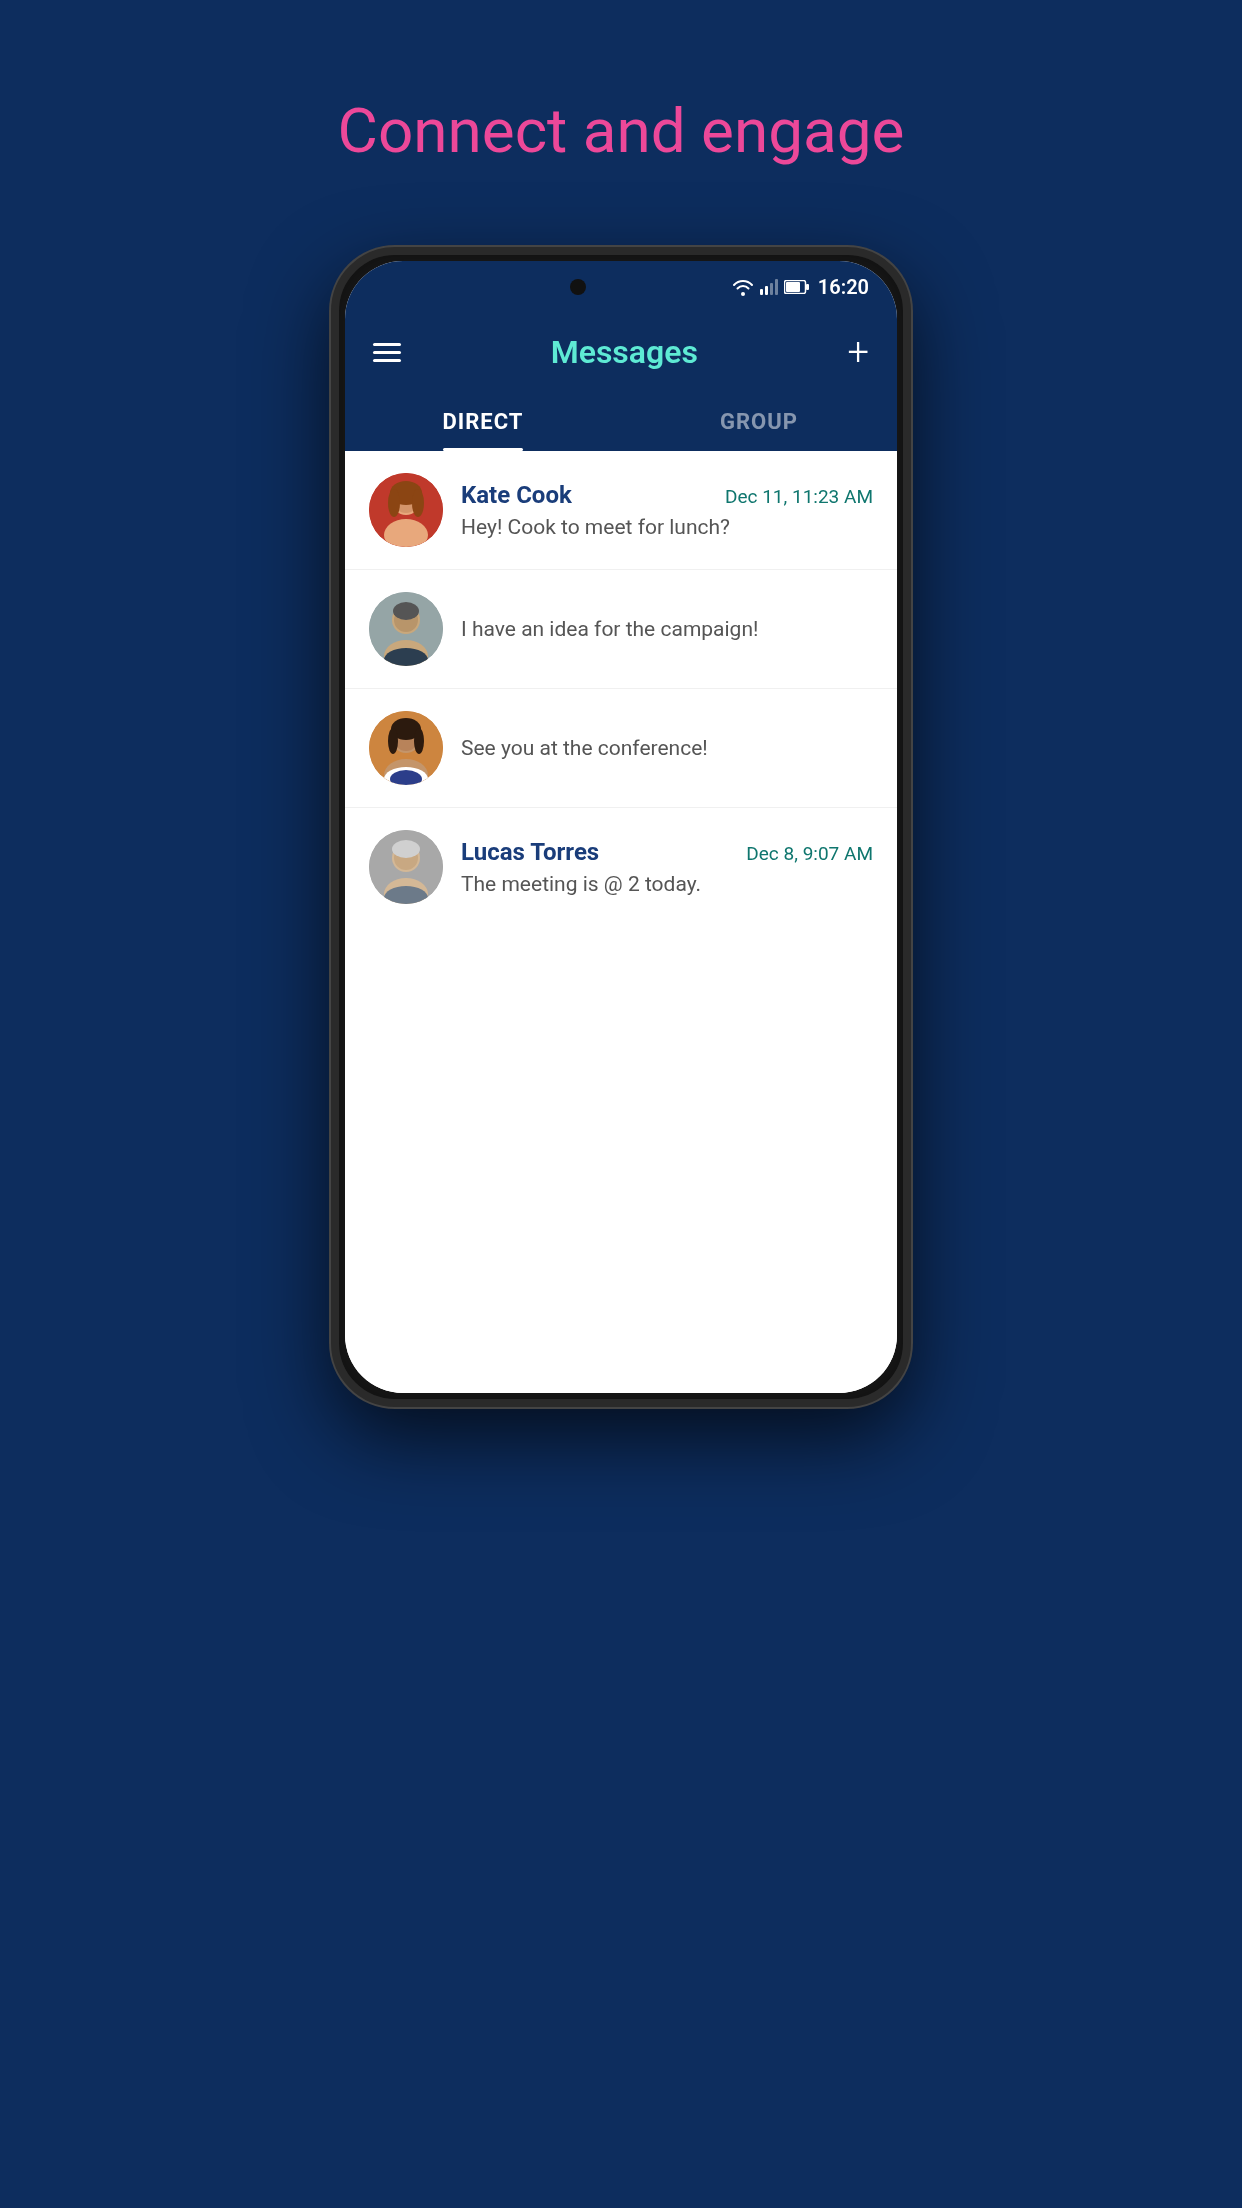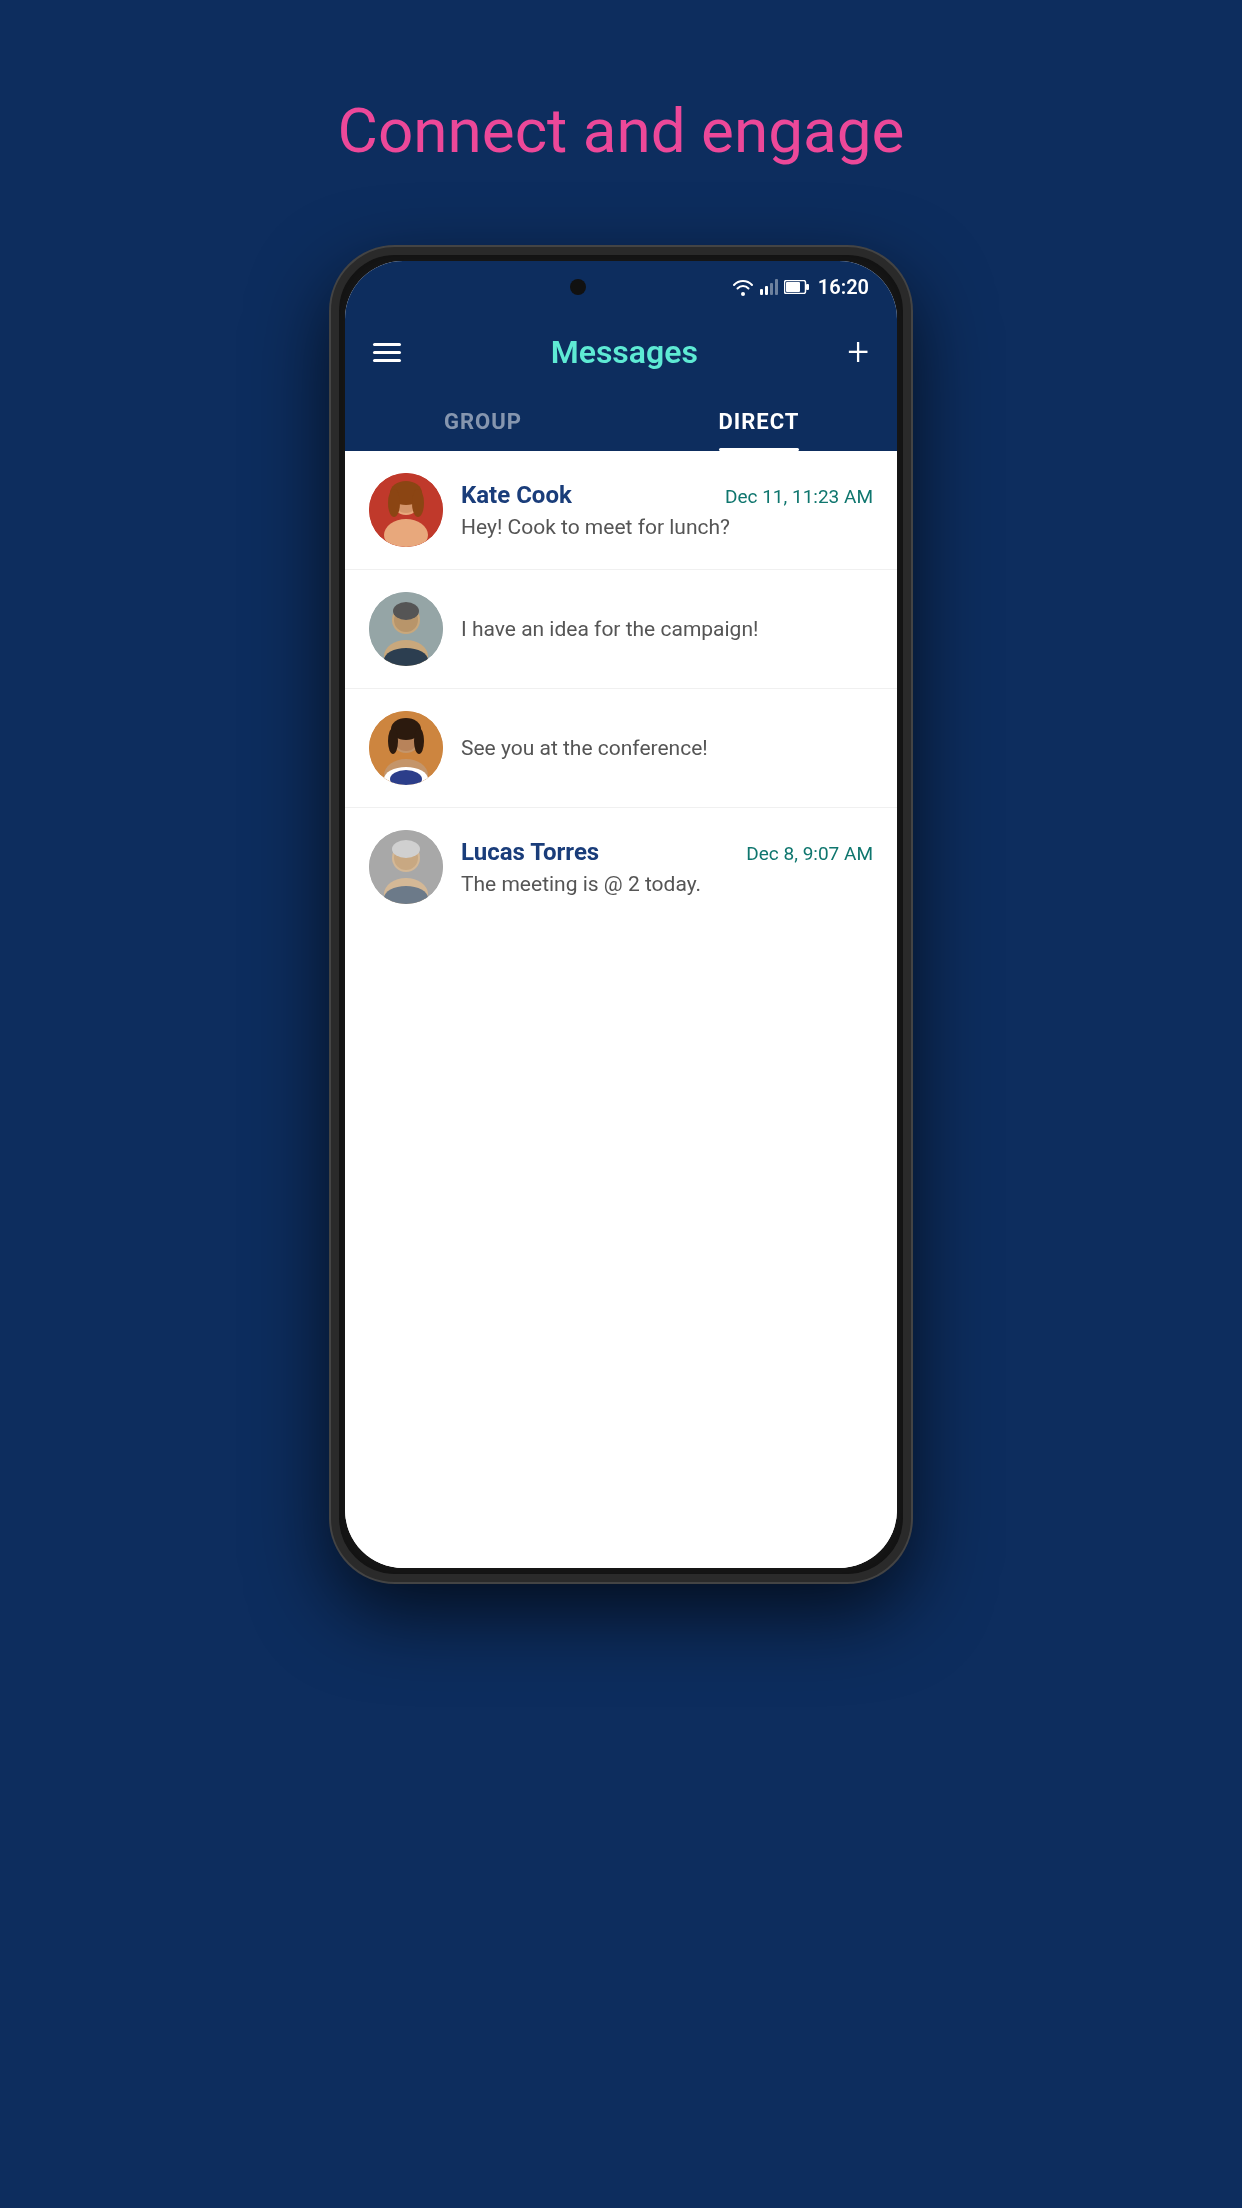--- a/index.html
+++ b/index.html
@@ -20,21 +20,21 @@
       font-size: 62px;
       font-weight: 400;
       margin-top: 94px;
       margin-bottom: 80px;
       text-align: center;
     }
 
     
     .phone-shell {
       width: 580px;
-      height: 1335px;
+      height: 1160px;
       background: #1a1a1a;
       border-radius: 64px;
       border: 8px solid #2a2a2a;
       box-shadow: 
         0 0 0 2px #444,
         inset 0 0 30px rgba(0,0,0,0.5),
         0 30px 80px rgba(0,0,0,0.7);
       position: relative;
       display: flex;
       flex-direction: column;
@@ -313,25 +313,25 @@
       <div class="header-menu-icon">
         <span></span>
         <span></span>
         <span></span>
       </div>
       <span class="header-title">Messages</span>
       <span class="header-plus">+</span>
     </div>
 
     <div class="tabs-bar">
+      <div class="tab active">
+        <span>DIRECT</span>
+      </div>
       <div class="tab inactive">
         <span>GROUP</span>
-      </div>
-      <div class="tab active">
-        <span>DIRECT</span>
       </div>
     </div>
 
     <div class="message-list">
 
       <div class="message-item">
         <div class="avatar face-kate">
           <svg width="74" height="74" viewBox="0 0 74 74" xmlns="http://www.w3.org/2000/svg">
             <circle cx="37" cy="37" r="37" fill="#c0392b"></circle>
             <circle cx="37" cy="28" r="14" fill="#e8a87c"></circle>

